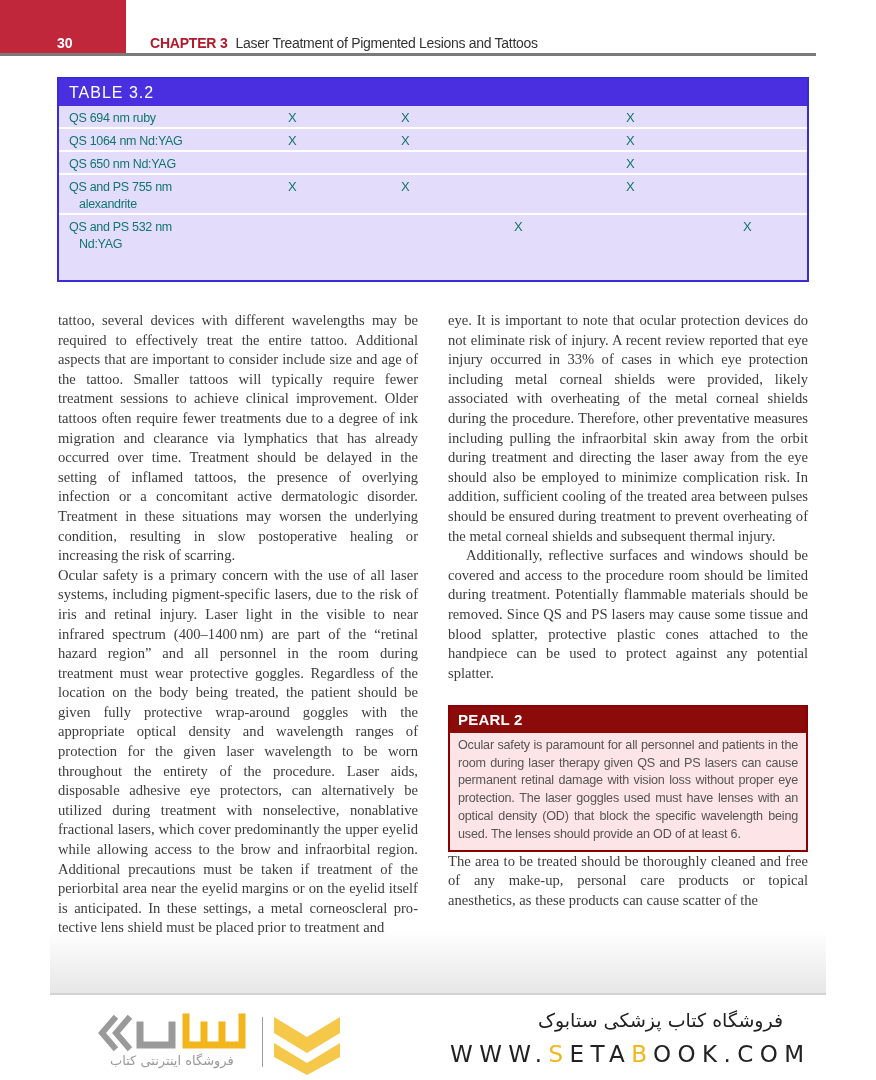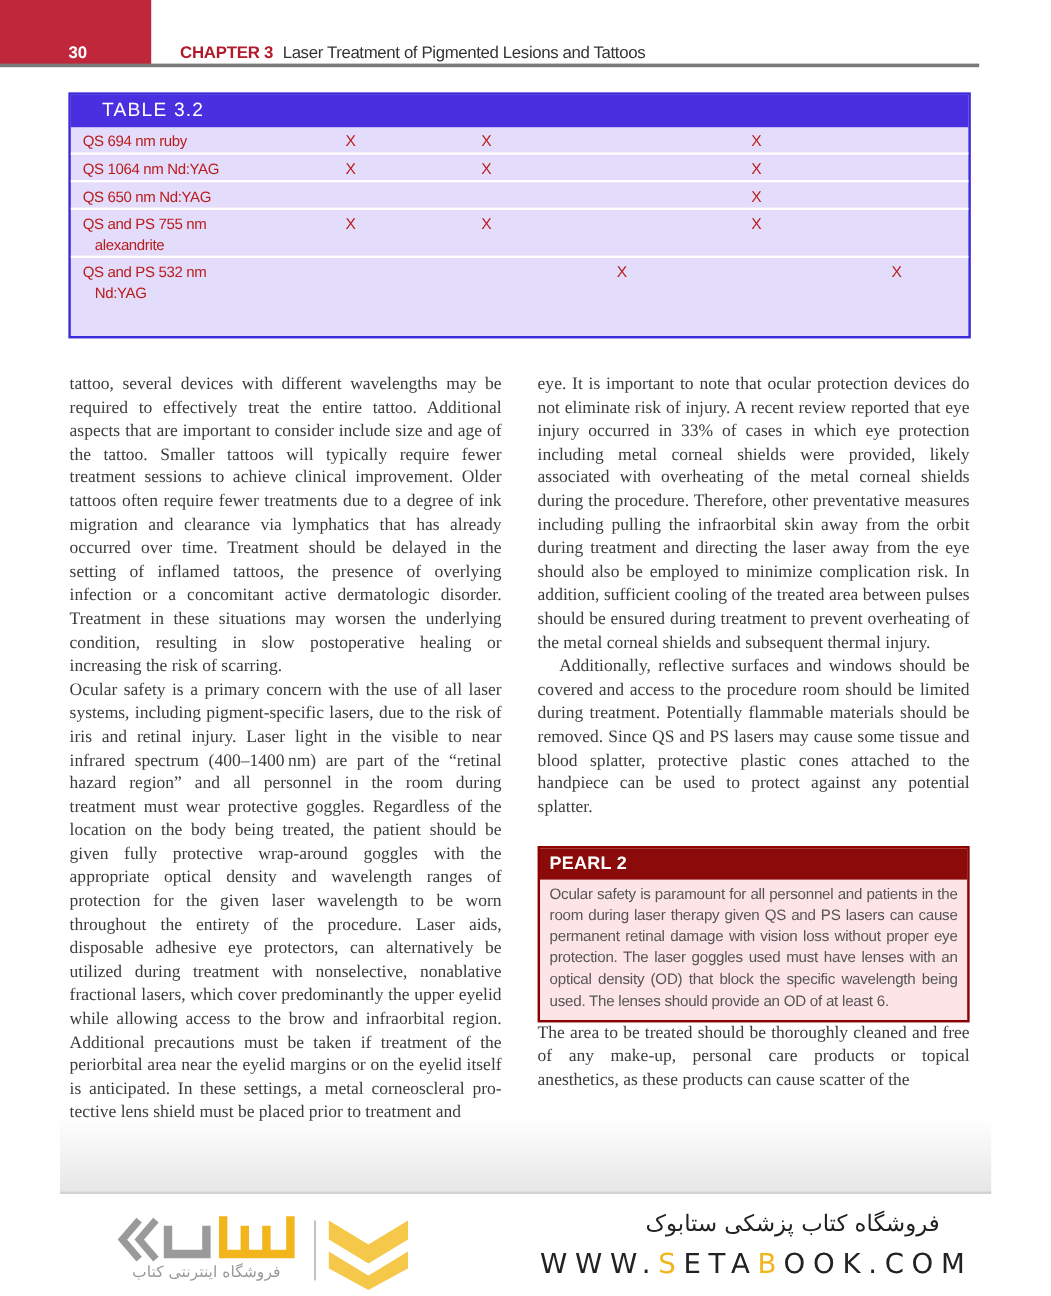--- a/index.html
+++ b/index.html
@@ -8,27 +8,27 @@
   
   .hdr-block { position: absolute; left: 0; top: 0; width: 126px; height: 54px; background: #c0273b; }
   .hdr-pagenum { position: absolute; left: 57px; top: 35px; color: #ffffff; font-family: "Liberation Sans", sans-serif; font-weight: bold; font-size: 14px; }
   .hdr-chapter { position: absolute; left: 150px; top: 35px; font-family: "Liberation Sans", sans-serif; font-size: 14px; color: #333; white-space: nowrap; }
   .hdr-chapter .ch { color: #b01a2a; font-weight: bold; margin-right: 8px; letter-spacing: -0.2px; }
   .hdr-chapter .ttl { letter-spacing: -0.3px; }
   .hdr-rule { position: absolute; left: 0; top: 53px; width: 816px; height: 3px; background: #7a7a7a; }
 
   
   .tbl { position: absolute; left: 57px; top: 77px; width: 752px; height: 205px; border: 2px solid #3a2bd9; background: #e3dcfa; box-sizing: border-box; }
-  .tbl-title { height: 27px; background: #4a2fe0; color: #fff; font-family: "Liberation Sans", sans-serif; display: flex; align-items: center; padding-left: 26px; white-space: nowrap; }
+  .tbl-title { height: 27px; background: #4a2fe0; color: #fff; font-family: "Liberation Sans", sans-serif; display: flex; align-items: center; padding-left: 10px; white-space: nowrap; }
   .tbl-title .num { font-size: 16px; letter-spacing: 1px; margin-right: 14px; font-weight: normal; }
   .tbl-title .cap { font-size: 14px; font-weight: bold; letter-spacing: -0.2px; }
   .tbl-head { position: relative; height: 24px; font-family: "Liberation Sans", sans-serif; font-weight: bold; color: #3a2bd9; font-size: 13px; letter-spacing: -0.3px; }
   .tbl-head .uline { position: absolute; left: 9px; right: 10px; bottom: 1px; height: 2px; background: #3a2bd9; }
   .cell { position: absolute; white-space: nowrap; }
-  .tbl-row { position: relative; font-family: "Liberation Sans", sans-serif; font-size: 12.5px; color: #b91c1c; letter-spacing: -0.3px; border-top: 2px solid #ffffff; text-decoration: underline; }
+  .tbl-row { position: relative; font-family: "Liberation Sans", sans-serif; font-size: 12.5px; color: #0f766e; letter-spacing: -0.3px; border-top: 2px solid #ffffff; text-decoration: underline; }
   .tbl-row.first { border-top: none; }
   .tbl-row .lbl { position: absolute; left: 10px; top: 4px; line-height: 17px; }
   .tbl-row .lbl .indent { padding-left: 10px; display: block; }
   .tbl-row .x { position: absolute; top: 4px; font-size: 13px; }
 
   
   .col { position: absolute; top: 311px; width: 360px; font-size: 14.6px; line-height: 19.6px; text-align: justify; color: #3c3c3c; }
   .col-left { left: 58px; }
   .col-right { left: 448px; }
   .col p { margin: 0; hyphens: manual; }

